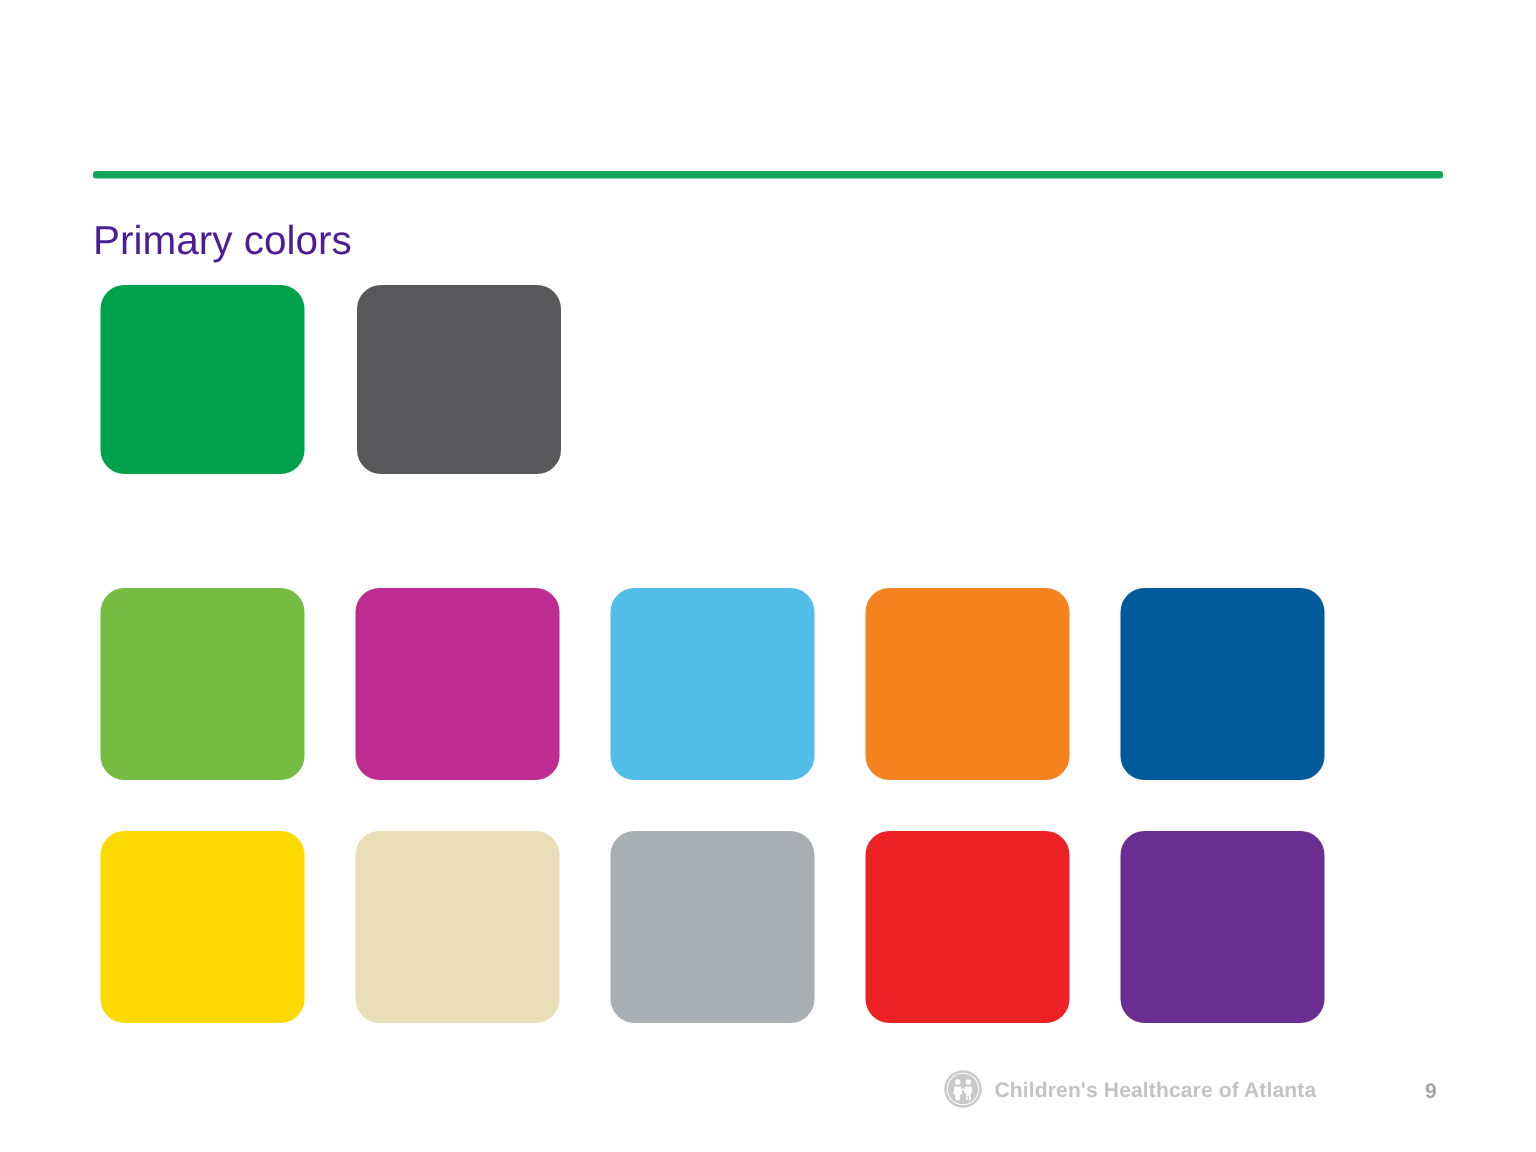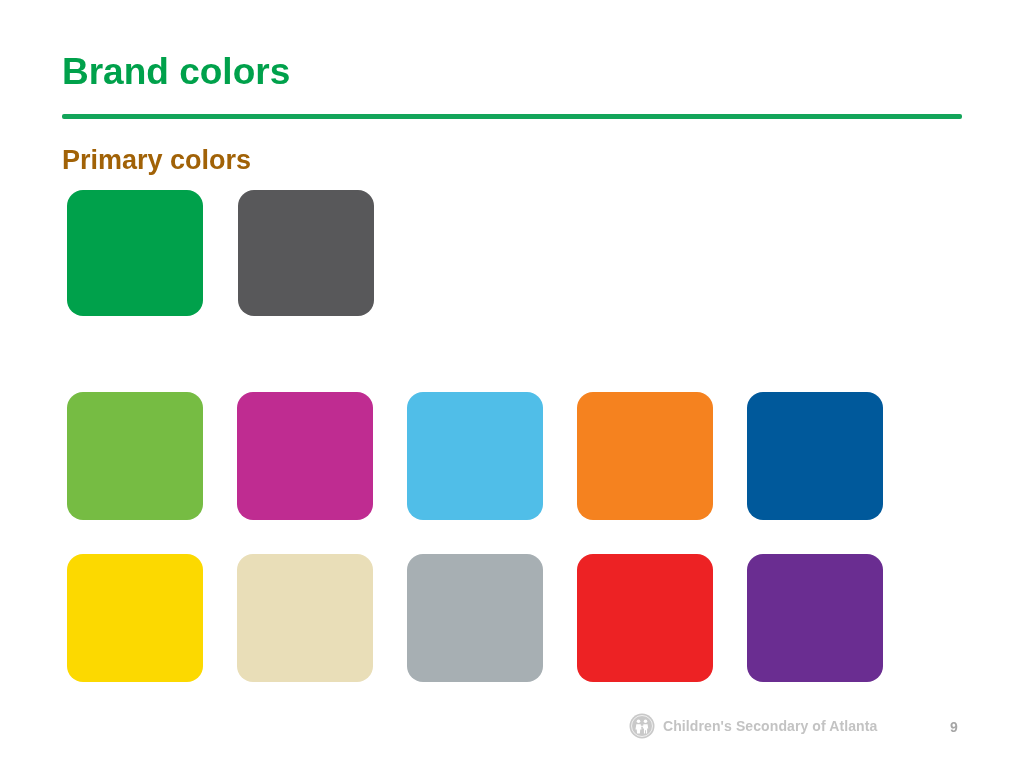--- a/index.html
+++ b/index.html
@@ -40,22 +40,22 @@
     width: 900px;
     height: 5px;
     background: #13a55a;
     border-radius: 2px;
   }
 
   
   .section-label {
     position: absolute;
     font-size: 27px;
-    font-weight: bold;
-    color: #a16207;
+    font-weight: normal;
+    color: #4c1d95;
     line-height: 1.1;
     white-space: nowrap;
   }
   .section-primary   { left: 62px; top: 146px; }
   .section-secondary { left: 62px; top: 343px; }
 
   
   .swatch-row {
     position: absolute;
     display: flex;
@@ -117,21 +117,20 @@
     font-size: 14px;
     font-weight: bold;
     color: #a6a6a6;
   }
 </style>
 </head>
 <body>
 
 <div class="slide">
 
-  <div class="slide-title">Brand colors</div>
 
   <div class="title-rule"></div>
 
   <div class="section-label section-primary">Primary colors</div>
 
   <div class="swatch-row row-primary">
     <div class="swatch" style="background: rgb(0, 161, 75);"></div>
     <div class="swatch" style="background: rgb(88, 88, 90);"></div>
   </div>
 
@@ -160,18 +159,18 @@
 
         <circle cx="19" cy="16.5" r="3.6" fill="#ffffff"></circle>
         <path d="M14.6 22.5 h8.8 l1.7 10.5 h-2.6 l-0.7 8 h-5.6 l-0.7 -8 h-2.6 z" fill="#ffffff"></path>
 
         <circle cx="33" cy="16.5" r="3.6" fill="#ffffff"></circle>
         <path d="M28.8 22.6 h8.4 l1.3 8.6 h-2.3 v9.8 h-2.2 v-6.4 h-1.9 v6.4 h-2.2 v-9.8 h-2.4 z" fill="#ffffff"></path>
 
         <rect x="23" y="25.5" width="6" height="2.2" rx="1.1" fill="#ffffff"></rect>
       </svg>
     </span>
-    <span class="footer-text">Children's Secondary of Atlanta</span>
+    <span class="footer-text">Children's Healthcare of Atlanta</span>
   </div>
 
   <div class="page-number">9</div>
 
 </div>
 
 </body></html>

